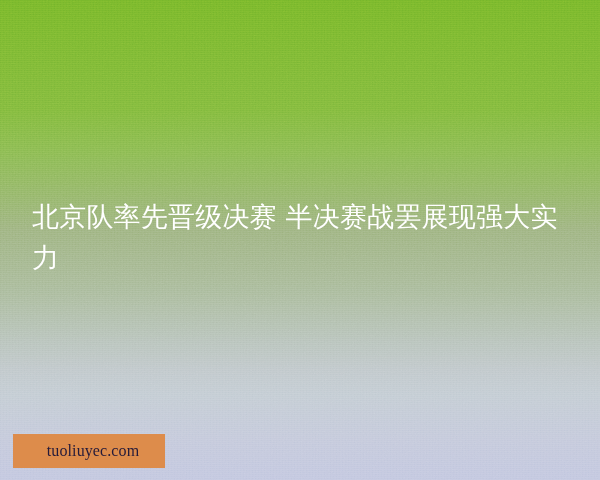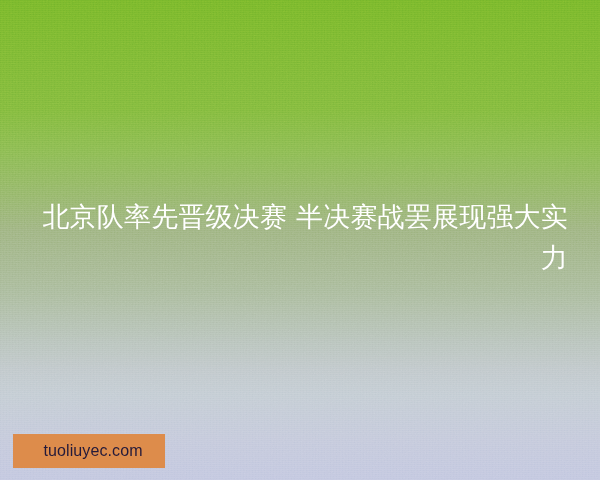--- a/index.html
+++ b/index.html
@@ -63,21 +63,21 @@
     left: 0;
     right: 0;
     top: 196px;
     display: flex;
     justify-content: center;
   }
 
   .headline {
     width: 536px;
     margin: 0;
-    text-align: right;
+    text-align: left;
     color: #ffffff;
     font-size: 27px;
     font-weight: 400;
     line-height: 41px;
     letter-spacing: 0.2px;
     font-family: "DejaVu Sans", "Liberation Sans", sans-serif;
     text-shadow: 0 0 1px rgba(120,140,90,0.18);
     word-break: break-word;
   }
 
@@ -93,21 +93,21 @@
     align-items: center;
     justify-content: center;
     box-sizing: border-box;
   }
 
   .watermark-text {
     color: #241a3a;
     font-size: 16px;
     font-weight: 400;
     letter-spacing: 0.1px;
-    font-family: Liberation Sans, sans-serif;
+    font-family: Liberation Serif, serif;
     line-height: 1;
     white-space: nowrap;
     margin-left: 8px;
   }
 </style>
 </head>
 <body>
 
 <div id="page">
 

